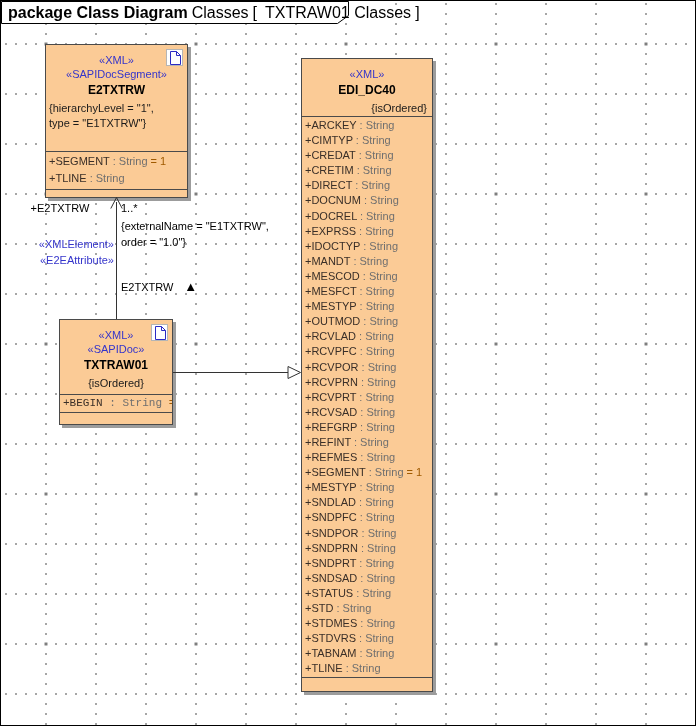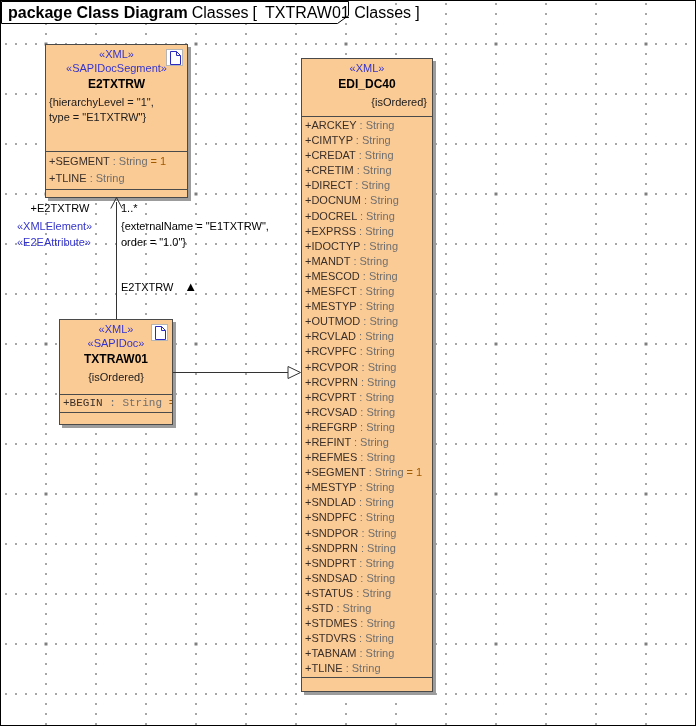--- a/index.html
+++ b/index.html
@@ -29,21 +29,21 @@
   }
   .tab-text .kw{font-weight:bold;}
   
   .cls{
     position:absolute;
     background:#FBCB96;
     border:1px solid #4a4a4a;
     box-shadow:3px 3px 0 #9c9c9c;
     display:flex;flex-direction:column;
   }
-  .sec-top{position:relative;padding-top:2px;overflow:hidden;}
+  .sec-top{position:relative;padding-top:8px;overflow:hidden;}
   .st{color:#3434CB;text-align:center;line-height:14px;}
   .cls-name{font-weight:bold;font-size:12px;text-align:center;line-height:15px;margin:2px 0 3px 0;color:#000;}
   .constraints-left{padding-left:3px;line-height:15px;color:#1a1a1a;}
   .constraints-center{text-align:center;line-height:15px;color:#1a1a1a;}
   .constraints-right{text-align:right;padding-right:5px;line-height:15px;color:#1a1a1a;}
   .sep{border-top:1px solid #4a4a4a;}
   .attrs{padding:1px 0 0 3px;overflow:hidden;}
   .attr-row span{white-space:pre;}
   .attr-n{color:#3a2f28;}
   .attr-t{color:#6f6f6f;}
@@ -62,21 +62,21 @@
   #cls-edi .attrs{height:560px;line-height:15.1px;}
   
   .vline{position:absolute;left:115px;top:201px;width:1px;height:117px;background:#333;}
   .hline{position:absolute;left:172px;top:371px;width:116px;height:1px;background:#333;}
   .arrow-open-up{position:absolute;left:109px;top:196px;}
   .arrow-tri-right{position:absolute;left:286px;top:364px;}
   
   .lbl{position:absolute;white-space:pre;}
   #lbl-role{left:22px;top:201px;width:74px;text-align:center;color:#000;}
   #lbl-mult{left:120px;top:201px;color:#000;}
-  #lbl-stereos{left:16px;top:218px;width:97px;line-height:15.5px;color:#3434CB;}
+  #lbl-stereos{left:16px;top:236px;width:97px;text-align:right;line-height:15.5px;color:#3434CB;}
   #lbl-constraints{left:120px;top:218px;line-height:15.5px;color:#000;}
   #lbl-name{left:120px;top:280px;color:#000;display:flex;align-items:center;gap:11px;}
   #lbl-name .tri{font-size:13px;line-height:12px;color:#000;}
 </style>
 </head>
 <body>
 
 <div id="canvas">
 
   <svg class="tab-shape" width="350" height="24" viewBox="0 0 350 24">

